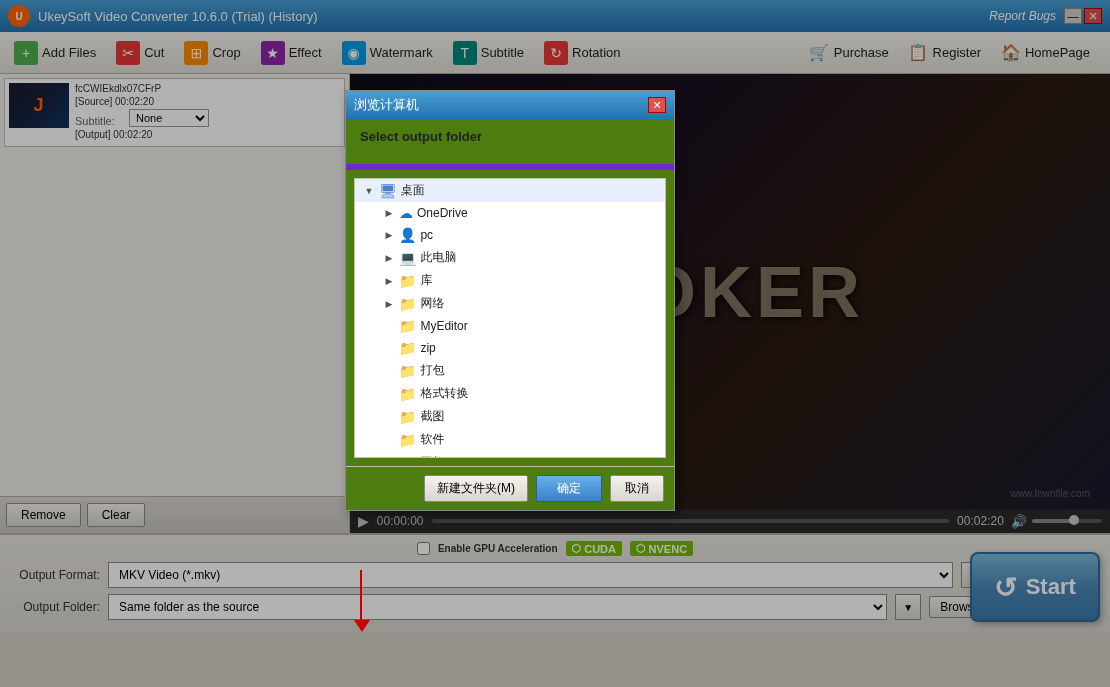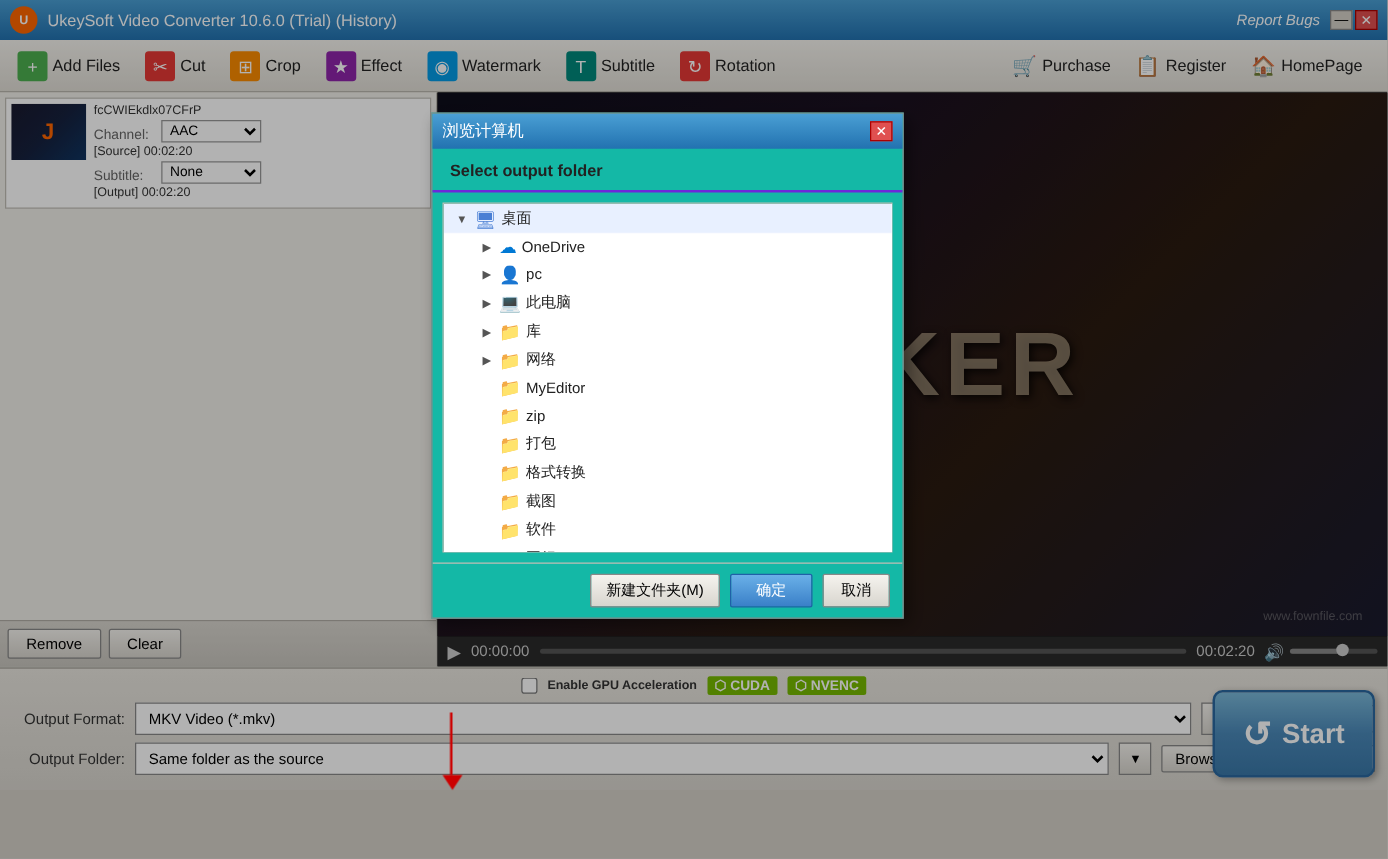--- a/index.html
+++ b/index.html
@@ -318,22 +318,22 @@
       top: 0; left: 0; right: 0; bottom: 0;
       background: rgba(0,0,0,0.3);
       display: flex;
       align-items: flex-start;
       justify-content: flex-start;
       padding-top: 90px;
       padding-left: 345px;
       z-index: 100;
     }
     .dialog {
-      width: 378px;
-      background: #14b8a6;
+      width: 330px;
+      background: #4d7c0f;
       border: 1px solid #888;
       box-shadow: 4px 4px 12px rgba(0,0,0,0.4);
     }
     .dialog-titlebar {
       background: linear-gradient(to bottom, #4a9fd4, #2272b0);
       height: 28px;
       display: flex; align-items: center; justify-content: space-between;
       padding: 0 8px;
       color: white;
       font-size: 13px;
@@ -341,25 +341,25 @@
     .dialog-close-btn {
       width: 18px; height: 16px;
       background: #e05050;
       border: 1px solid #a00;
       color: white;
       cursor: pointer;
       display: flex; align-items: center; justify-content: center;
       font-size: 11px;
     }
     .dialog-header {
-      padding: 10px 14px 8px;
+      padding: 10px 14px 20px;
       font-size: 13px;
       font-weight: bold;
       color: #222;
-      border-bottom: 2px solid #6d28d9;
+      border-bottom: 6px solid #6d28d9;
     }
     .dialog-tree {
       height: 280px;
       overflow-y: auto;
       background: white;
       border: 1px solid #c0bdb5;
       margin: 8px;
     }
     .tree-item {
       display: flex; align-items: center; gap: 4px;
@@ -511,26 +511,20 @@
     <div class="file-list-content">
       <div class="file-item">
         <div class="file-thumb">
           <div class="file-thumb-img">J</div>
         </div>
         <div class="file-info">
           <div class="file-info-row">
             <span class="file-info-text">fcCWIEkdlx07CFrP</span>
           </div>
           <div class="file-info-row">
-            <span class="file-info-label">Channel:</span>
-            <select class="file-info-select">
-              <option>AAC</option>
-            </select>
-          </div>
-          <div class="file-info-row">
             <span class="file-info-text">[Source] 00:02:20</span>
           </div>
           <div class="file-info-row">
             <span class="file-info-label">Subtitle:</span>
             <select class="file-info-select">
               <option>None</option>
             </select>
           </div>
           <div class="file-info-row">
             <span class="file-info-text">[Output] 00:02:20</span>

